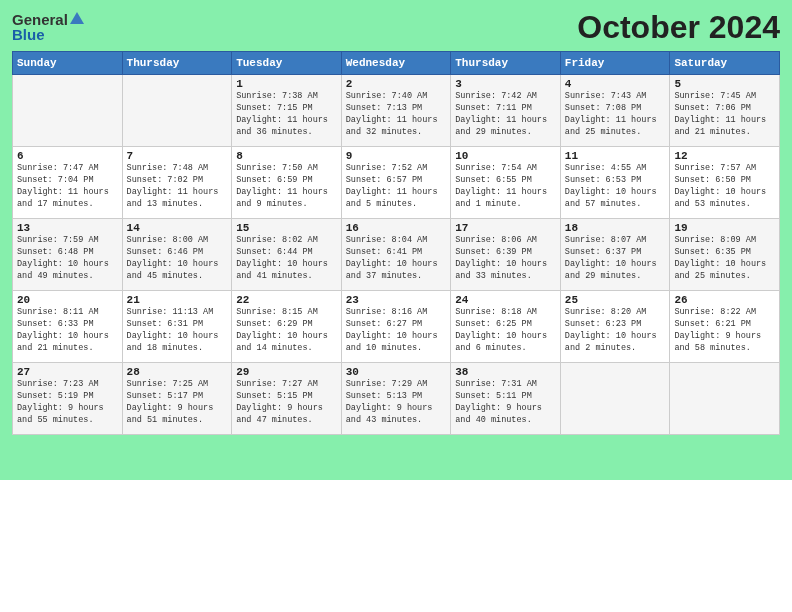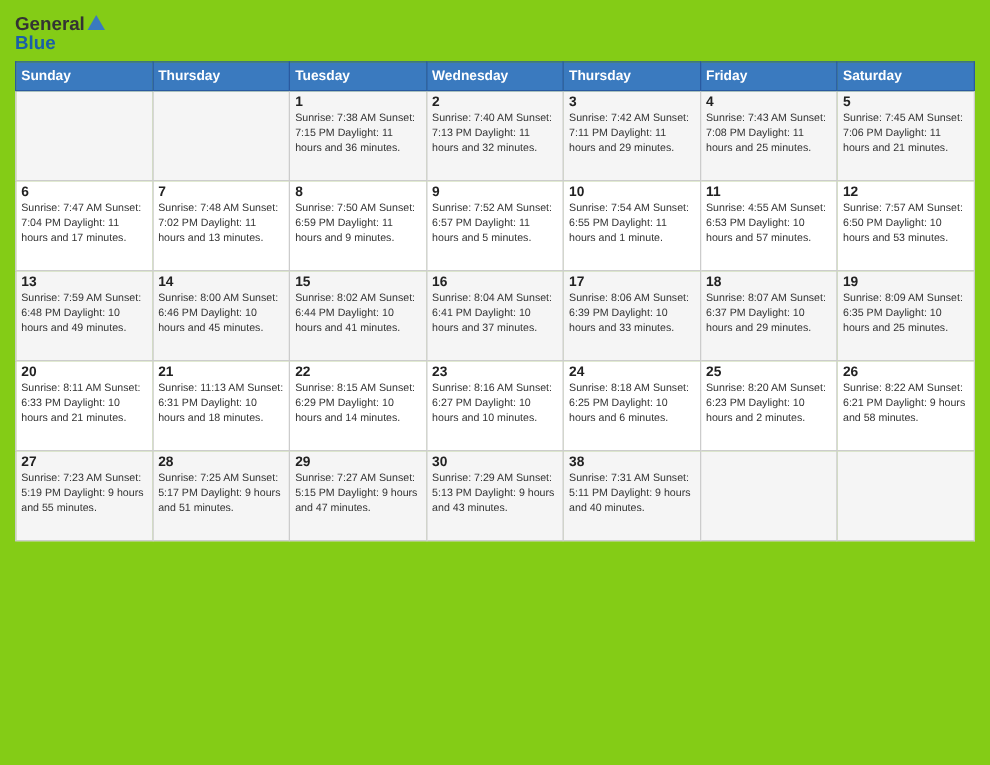--- a/index.html
+++ b/index.html
@@ -5,22 +5,22 @@
     * { margin: 0; padding: 0; box-sizing: border-box; }
     body {
       font-family: Arial, sans-serif;
       background: #fff;
       width: 792px;
       height: 612px;
       overflow: hidden;
     }
     .page {
       width: 792px;
-      height: 612px;
-      background: #84cc16;
+      height: 480px;
+      background: #86efac;
       padding: 10px 12px 8px 12px;
     }
     .header {
       display: flex;
       align-items: flex-start;
       justify-content: space-between;
       margin-bottom: 6px;
     }
     .logo {
       display: flex;
@@ -47,20 +47,21 @@
       line-height: 1.1;
     }
     .location {
       font-size: 14px;
       color: #444;
     }
     table {
       width: 100%;
       border-collapse: collapse;
       table-layout: fixed;
+      font-family: Liberation Mono, monospace;
     }
     thead tr th {
       background-color: #3a7abf;
       color: #fff;
       font-size: 11px;
       font-weight: bold;
       padding: 5px 4px;
       text-align: left;
       border: 1px solid #2a5a9f;
     }
@@ -101,20 +102,21 @@
         <div style="display:flex;align-items:center;">
           <span class="logo-text-general">General</span>
           <svg width="18" height="18" viewBox="0 0 18 18">
             <polygon points="9,2 16,14 2,14" fill="#3a7abf"></polygon>
           </svg>
         </div>
         <span class="logo-text-blue" style="margin-top:-2px;text-align:right;">Blue</span>
       </div>
     </div>
     <div class="title-section">
+      <div class="month-title">October 2024</div>
     </div>
   </div>
 
   <table>
     <thead>
       <tr>
         <th>Sunday</th>
         <th>Thursday</th>
         <th>Tuesday</th>
         <th>Wednesday</th>

